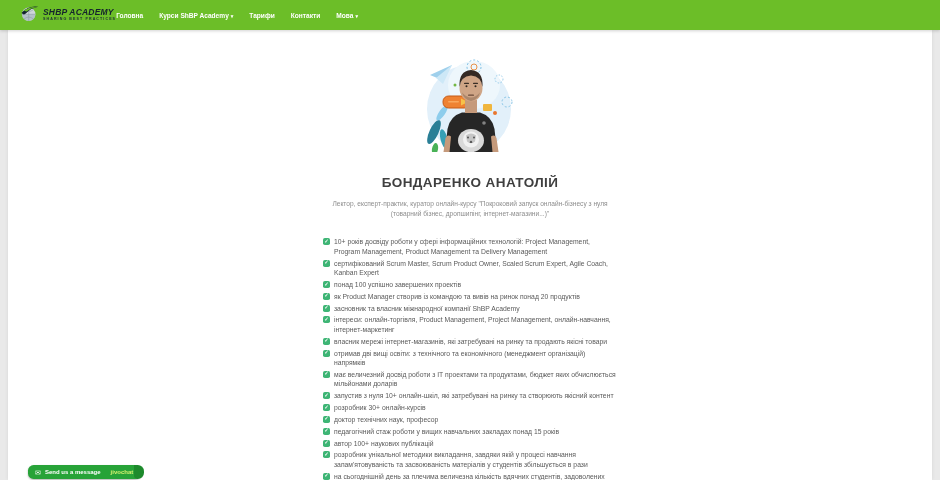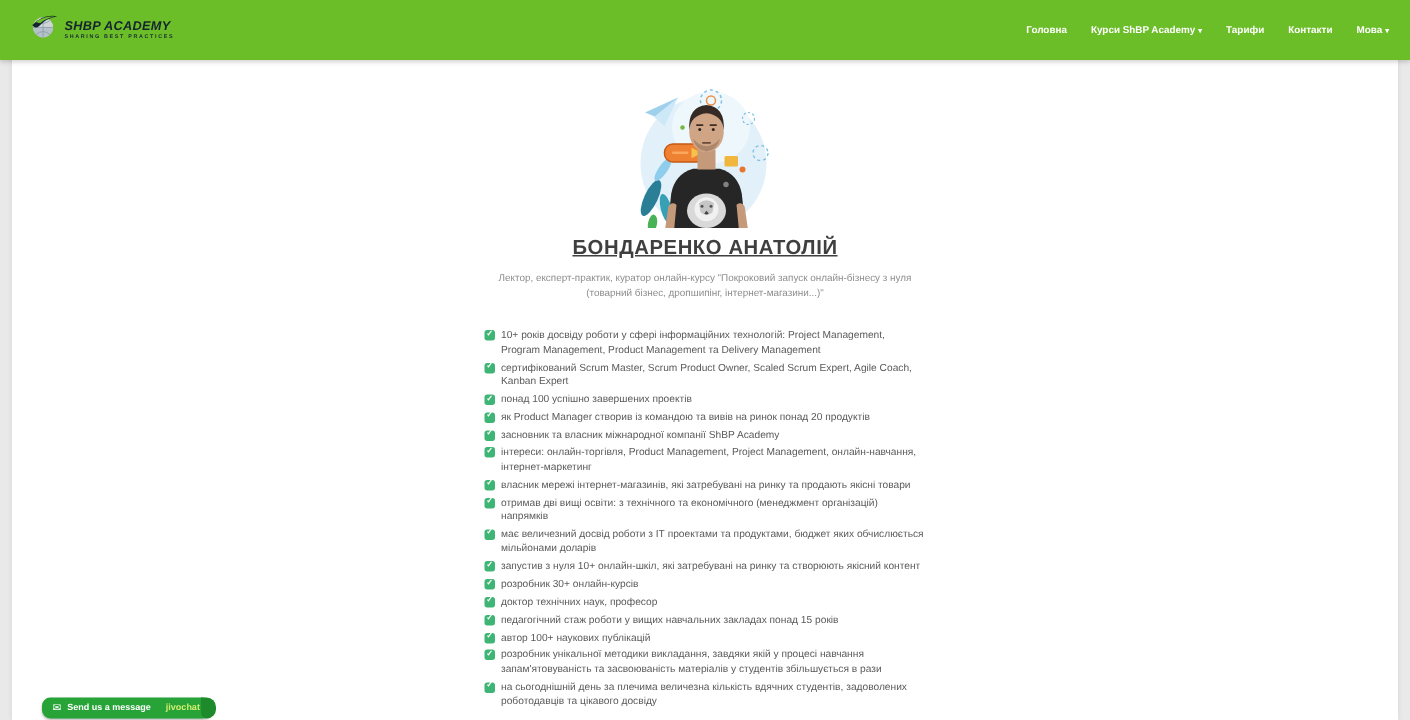--- a/index.html
+++ b/index.html
@@ -1,43 +1,43 @@
 <!DOCTYPE html>
 <html><head>
 <meta charset="utf-8">
 <style>
   * { margin:0; padding:0; box-sizing:border-box; }
   html,body { width:940px; height:480px; overflow:hidden; background:#e9e9e9;
               font-family:"Liberation Sans", sans-serif; }
   .page { position:relative; width:940px; height:480px; }
 
   
-  .topbar { position:absolute; top:0; left:0; width:940px; height:40px;
+  .topbar { position:absolute; top:0; left:0; width:940px; height:30px;
             background:#6cbe28; display:flex; align-items:center;
-            justify-content:space-between; padding:0 14px 0 20px;
+            justify-content:flex-start; padding:0 14px 0 20px;
             box-shadow:0 1px 3px rgba(0,0,0,.18); z-index:5; }
   .logo { display:flex; align-items:center; gap:4px; cursor:pointer; }
   .logo-text { display:flex; flex-direction:column; line-height:1.1; }
   .logo-title { font-size:8.5px; font-weight:800; font-style:italic;
                 color:#15242d; letter-spacing:.2px; }
   .logo-sub { font-size:3.6px; font-weight:700; color:#1c2d36; letter-spacing:1.1px; }
   .nav { display:flex; align-items:center; gap:16px; }
   .nav-item { display:flex; align-items:center; gap:2px; color:#ffffff;
               font-size:6.6px; font-weight:700; text-decoration:none; cursor:pointer; }
   .caret { font-size:5px; position:relative; top:.5px; }
 
   
   .sheet { position:absolute; top:30px; left:8px; width:924px; height:450px;
            background:#ffffff; box-shadow:0 0 4px rgba(0,0,0,.08); overflow:hidden; }
 
   .avatar-wrap { width:96px; height:97px; margin:25px auto 0; border-radius:6px;
                  overflow:hidden; background:#fff; }
 
-  .name { margin-top:5px; text-align:center; font-size:13.5px; font-weight:700;
-          color:#3f3f3f; letter-spacing:.4px;text-decoration:underline; }
+  .name { margin-top:23px; text-align:center; font-size:13.5px; font-weight:700;
+          color:#3f3f3f; letter-spacing:.4px; }
   .desc { width:302px; margin:9px auto 0; text-align:center; font-size:6.6px;
           line-height:1.55; color:#8d8d8d; }
 
   .achievements { width:294px; margin:18px auto 0; list-style:none; }
   .achievement { display:flex; align-items:flex-start; gap:4px;
                  margin-bottom:2.6px; font-size:6.8px; line-height:1.37; color:#5a5a5a; }
   .check { flex:0 0 auto; width:7px; height:7px; margin-top:1px; background:#3eb575;
            border-radius:1.8px; color:#ffffff; font-size:5.5px; font-weight:700;
            display:flex; align-items:center; justify-content:center; }
 

